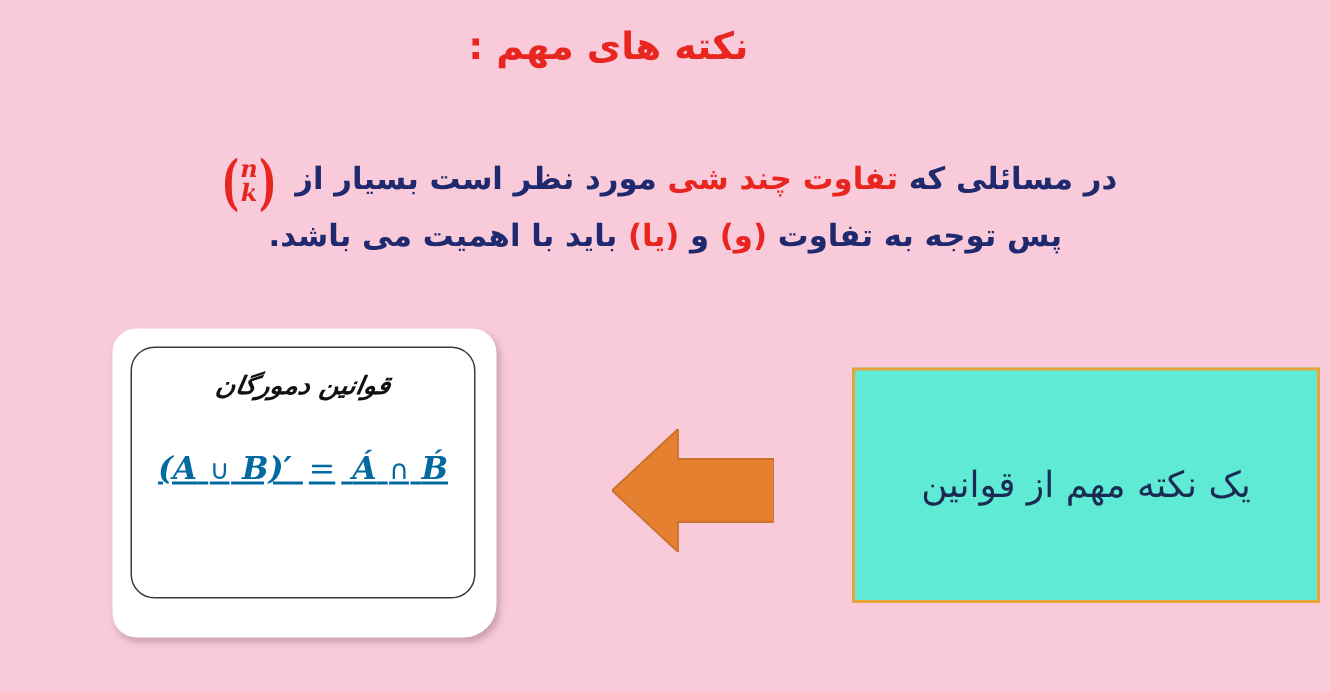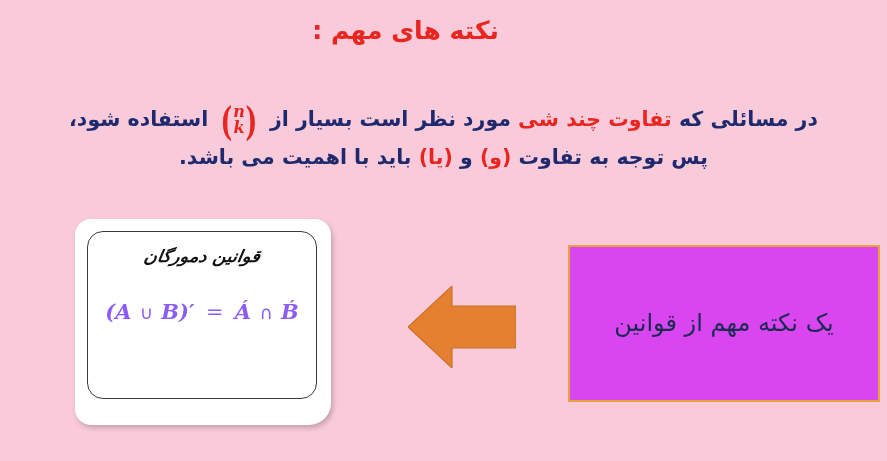--- a/index.html
+++ b/index.html
@@ -112,27 +112,28 @@
     letter-spacing: -1px;
   }
   .formulas {
     position: absolute;
     top: 58px;
     left: 0;
     right: 0;
   }
   .formula {
     text-align: center;
-    color: #8b5cf6;
+    color: #0369a1;
     font-family: "DejaVu Serif", "Liberation Serif", serif;
     font-size: 21px;
     font-weight: bold;
     font-style: italic;
     line-height: 44px;
     white-space: nowrap;
+    text-decoration: underline;
   }
   .formula .op {
     font-style: normal;
     font-weight: normal;
     font-family: "DejaVu Sans", sans-serif;
     font-size: 18px;
     padding: 0 1px;
   }
   .formula .eq {
     font-style: normal;
@@ -149,21 +150,21 @@
     height: 82px;
   }
 
   
   .note {
     position: absolute;
     left: 568px;
     top: 245px;
     width: 312px;
     height: 157px;
-    background: #d946ef;
+    background: #5eead4;
     border: 2px solid #e8a33c;
     box-sizing: border-box;
     display: flex;
     align-items: center;
     justify-content: center;
   }
   .note-text {
     direction: rtl;
     text-align: center;
     color: #1b2a52;
@@ -184,21 +185,20 @@
     <span class="hl">تفاوت چند شی</span>
     <span>مورد نظر است بسیار از</span>
     <span class="binom">
         <span class="paren">(</span>
         <span class="nk">
           <span>n</span>
           <span>k</span>
         </span>
         <span class="paren">)</span>
       </span>
-    <span>استفاده شود،</span>
     <br>
     <span>پس توجه به تفاوت</span>
     <span class="hl">(و)</span>
     <span>و</span>
     <span class="hl">(یا)</span>
     <span>باید با اهمیت می باشد.</span>
   </div>
 
   <div class="card">
     <div class="card-inner">

